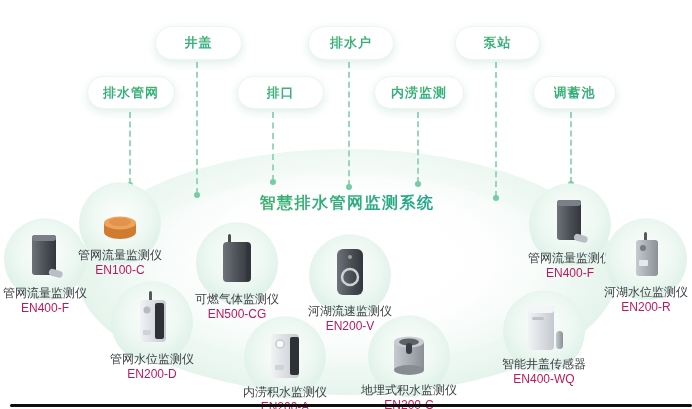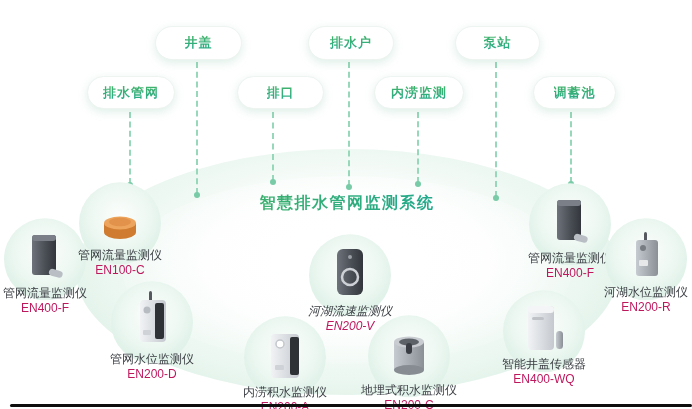--- a/index.html
+++ b/index.html
@@ -123,22 +123,36 @@
             <path d="M7 14 v9 a16 7 0 0 0 32 0 v-9 z" fill="#cf7c30"></path>
             <ellipse cx="23" cy="14" rx="16" ry="6.5" fill="#eda45c"></ellipse>
             <ellipse cx="23" cy="13" rx="11" ry="4.2" fill="#e2924a"></ellipse>
           </svg>
       </span>
     </div>
     <div class="dev-name">管网流量监测仪</div>
     <div class="dev-model">EN100-C</div>
   </div>
 
-
-  <div class="device" style="left:285px;top:243px;font-style:italic;">
+  <div class="device" style="left:172px;top:231px;">
+    <div class="icon-area" style="height:56px;">
+      <div class="bubble"></div>
+      <span class="icon-wrap">
+        <svg width="44" height="54" viewBox="0 0 44 54">
+            <rect x="13" y="1" width="3" height="9" rx="1.5" fill="#4a4e54"></rect>
+            <rect x="8" y="9" width="28" height="40" rx="4" fill="url(#gdark)"></rect>
+            <rect x="31" y="10" width="4" height="38" fill="#2e3136" opacity="0.6"></rect>
+          </svg>
+      </span>
+    </div>
+    <div class="dev-name">可燃气体监测仪</div>
+    <div class="dev-model">EN500-CG</div>
+  </div>
+
+  <div class="device" style="left:285px;top:243px;">
     <div class="icon-area" style="height:56px;">
       <div class="bubble"></div>
       <span class="icon-wrap">
         <svg width="40" height="54" viewBox="0 0 40 54">
             <rect x="7" y="4" width="26" height="46" rx="6" fill="url(#gdark)"></rect>
             <circle cx="20" cy="32" r="8" fill="none" stroke="#cdd1d6" stroke-width="2.5"></circle>
             <circle cx="20" cy="12" r="2" fill="#9ba0a7"></circle>
           </svg>
       </span>
     </div>

